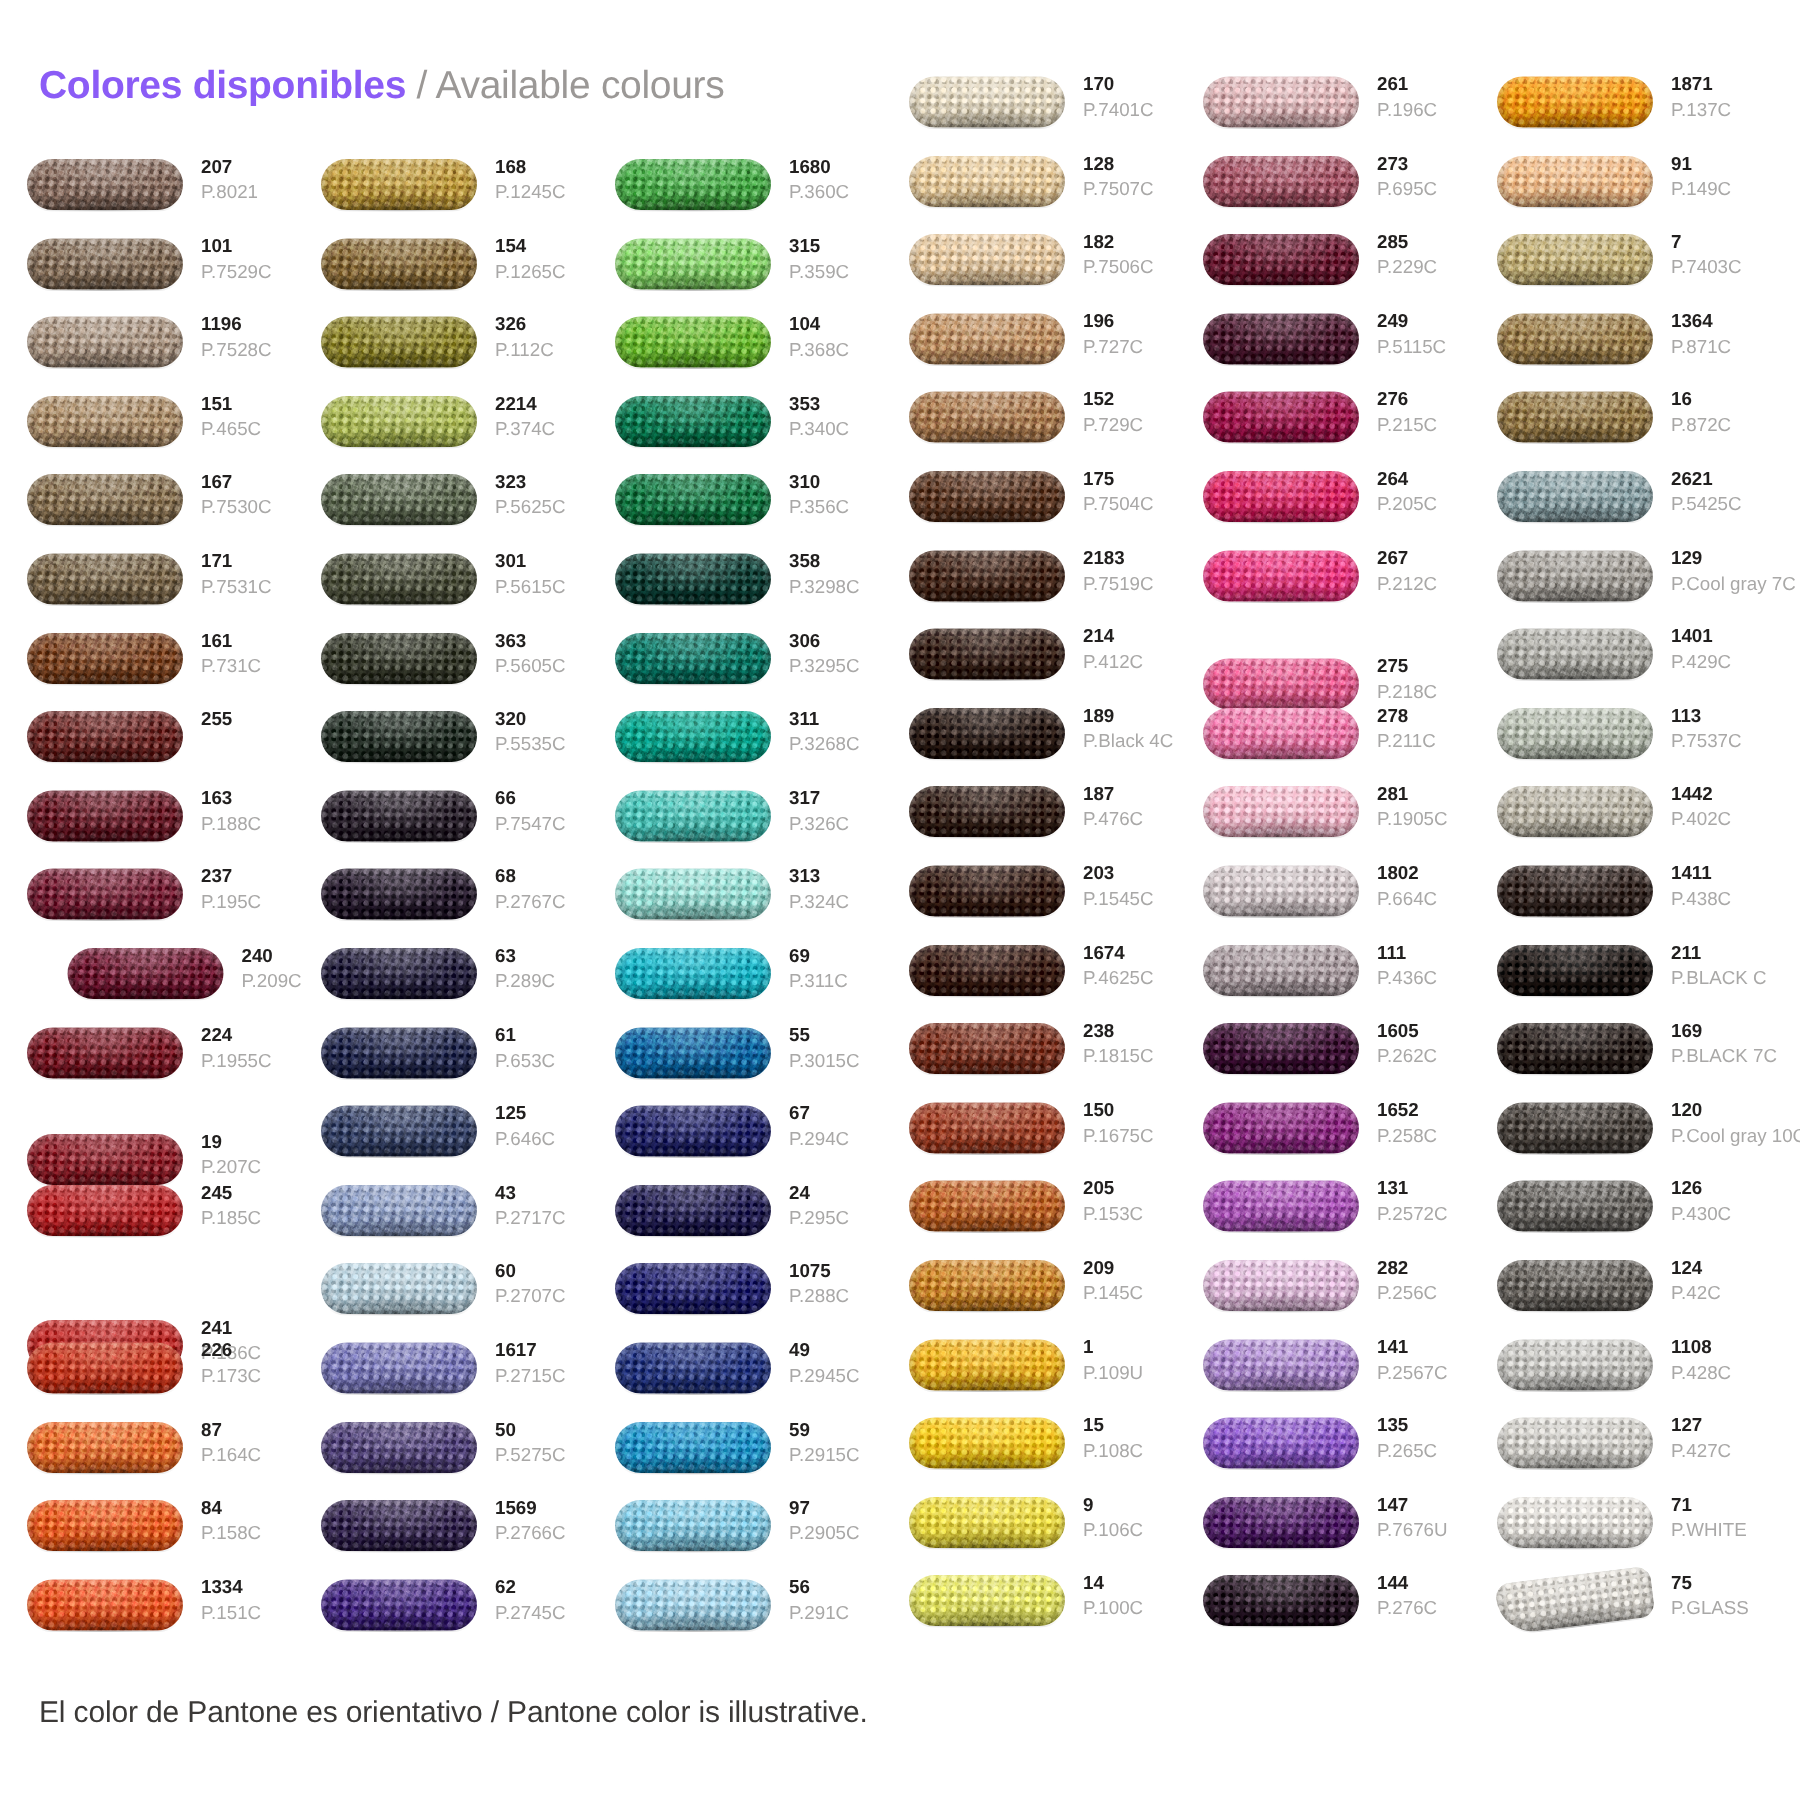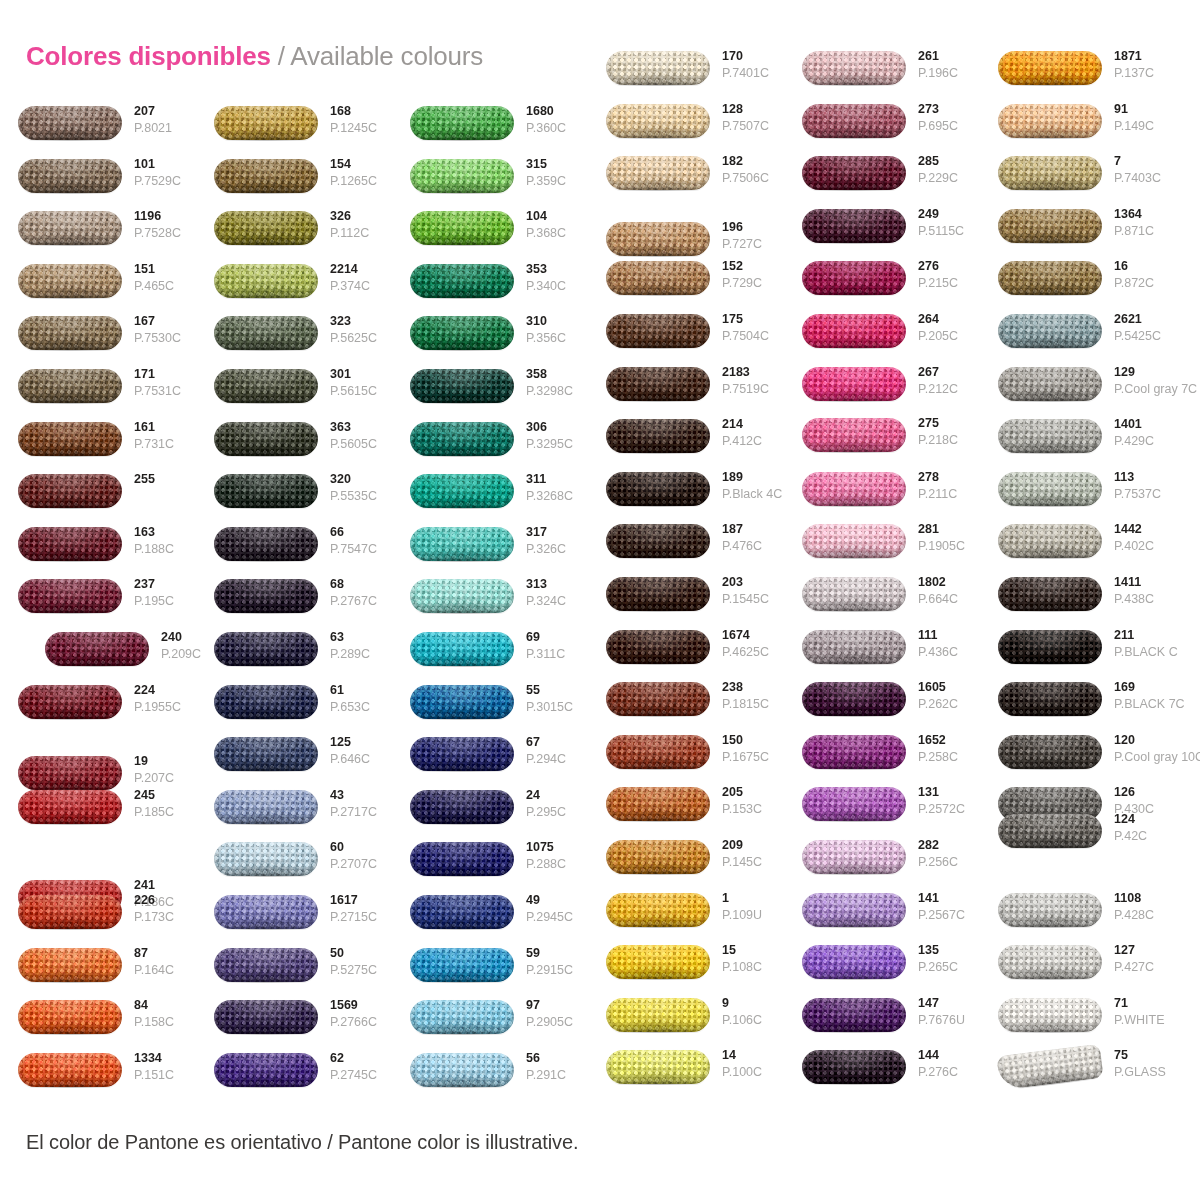--- a/index.html
+++ b/index.html
@@ -18,21 +18,21 @@
   
   #title-block {
     position: absolute;
     left: 26px;
     top: 41px;
     white-space: nowrap;
   }
   .title-es {
     font-size: 26px;
     font-weight: 700;
-    color: #ec4899;
+    color: #8b5cf6;
     letter-spacing: -0.2px;
   }
   .title-sep {
     font-size: 26px;
     font-weight: 400;
     color: #9b9896;
     letter-spacing: -0.2px;
   }
   .title-en {
     font-size: 26px;
@@ -566,21 +566,21 @@
           <div class="pantone">P.7507C</div>
         </div>
       </div>
       <div class="swatch-row" style="top: 105.2px;">
         <div class="cord" title="182" style="background-image: radial-gradient(circle at 30% 30%, rgb(255, 229, 193) 0px, rgb(255, 229, 193) 1.7px, rgba(0, 0, 0, 0) 2.1px), radial-gradient(circle at 70% 72%, rgb(181, 155, 119) 0px, rgb(181, 155, 119) 1.5px, rgba(0, 0, 0, 0) 1.9px), linear-gradient(rgb(235, 209, 173), rgb(221, 195, 159) 55%, rgb(199, 173, 137)); background-color: rgb(221, 195, 159);"></div>
         <div class="labels">
           <div class="code">182</div>
           <div class="pantone">P.7506C</div>
         </div>
       </div>
-      <div class="swatch-row" style="top: 157.8px; margin-top: 13px;">
+      <div class="swatch-row" style="top: 157.8px;">
         <div class="cord" title="196" style="background-image: radial-gradient(circle at 30% 30%, rgb(221, 179, 138) 0px, rgb(221, 179, 138) 1.7px, rgba(0, 0, 0, 0) 2.1px), radial-gradient(circle at 70% 72%, rgb(147, 105, 64) 0px, rgb(147, 105, 64) 1.5px, rgba(0, 0, 0, 0) 1.9px), linear-gradient(rgb(201, 159, 118), rgb(187, 145, 104) 55%, rgb(165, 123, 82)); background-color: rgb(187, 145, 104);"></div>
         <div class="labels">
           <div class="code">196</div>
           <div class="pantone">P.727C</div>
         </div>
       </div>
       <div class="swatch-row" style="top: 210.4px;">
         <div class="cord" title="152" style="background-image: radial-gradient(circle at 30% 30%, rgb(203, 160, 121) 0px, rgb(203, 160, 121) 1.7px, rgba(0, 0, 0, 0) 2.1px), radial-gradient(circle at 70% 72%, rgb(129, 86, 47) 0px, rgb(129, 86, 47) 1.5px, rgba(0, 0, 0, 0) 1.9px), linear-gradient(rgb(183, 140, 101), rgb(169, 126, 87) 55%, rgb(147, 104, 65)); background-color: rgb(169, 126, 87);"></div>
         <div class="labels">
           <div class="code">152</div>
@@ -736,21 +736,21 @@
           <div class="pantone">P.205C</div>
         </div>
       </div>
       <div class="swatch-row" style="top: 315.6px;">
         <div class="cord" title="267" style="background-image: radial-gradient(circle at 30% 30%, rgb(255, 97, 163) 0px, rgb(255, 97, 163) 1.7px, rgba(0, 0, 0, 0) 2.1px), radial-gradient(circle at 70% 72%, rgb(187, 23, 89) 0px, rgb(187, 23, 89) 1.5px, rgba(0, 0, 0, 0) 1.9px), linear-gradient(rgb(241, 77, 143), rgb(227, 63, 129) 55%, rgb(205, 41, 107)); background-color: rgb(227, 63, 129);"></div>
         <div class="labels">
           <div class="code">267</div>
           <div class="pantone">P.212C</div>
         </div>
       </div>
-      <div class="swatch-row" style="top: 367px;">
+      <div class="swatch-row" style="top: 388px;">
         <div class="cord" title="275" style="background-image: radial-gradient(circle at 30% 30%, rgb(255, 132, 179) 0px, rgb(255, 132, 179) 1.7px, rgba(0, 0, 0, 0) 2.1px), radial-gradient(circle at 70% 72%, rgb(184, 58, 105) 0px, rgb(184, 58, 105) 1.5px, rgba(0, 0, 0, 0) 1.9px), linear-gradient(rgb(238, 112, 159), rgb(224, 98, 145) 55%, rgb(202, 76, 123)); background-color: rgb(224, 98, 145);"></div>
         <div class="labels">
           <div class="code">275</div>
           <div class="pantone">P.218C</div>
         </div>
       </div>
       <div class="swatch-row" style="top: 420.8px;">
         <div class="cord" title="278" style="background-image: radial-gradient(circle at 30% 30%, rgb(255, 157, 202) 0px, rgb(255, 157, 202) 1.7px, rgba(0, 0, 0, 0) 2.1px), radial-gradient(circle at 70% 72%, rgb(192, 83, 128) 0px, rgb(192, 83, 128) 1.5px, rgba(0, 0, 0, 0) 1.9px), linear-gradient(rgb(246, 137, 182), rgb(232, 123, 168) 55%, rgb(210, 101, 146)); background-color: rgb(232, 123, 168);"></div>
         <div class="labels">
           <div class="code">278</div>
@@ -934,21 +934,21 @@
           <div class="pantone">P.Cool gray 10C</div>
         </div>
       </div>
       <div class="swatch-row" style="top: 736.4px;">
         <div class="cord" title="126" style="background-image: radial-gradient(circle at 30% 30%, rgb(143, 140, 136) 0px, rgb(143, 140, 136) 1.7px, rgba(0, 0, 0, 0) 2.1px), radial-gradient(circle at 70% 72%, rgb(69, 66, 62) 0px, rgb(69, 66, 62) 1.5px, rgba(0, 0, 0, 0) 1.9px), linear-gradient(rgb(123, 120, 116), rgb(109, 106, 102) 55%, rgb(87, 84, 80)); background-color: rgb(109, 106, 102);"></div>
         <div class="labels">
           <div class="code">126</div>
           <div class="pantone">P.430C</div>
         </div>
       </div>
-      <div class="swatch-row" style="top: 763px;">
+      <div class="swatch-row" style="top: 789px;">
         <div class="cord" title="124" style="background-image: radial-gradient(circle at 30% 30%, rgb(141, 137, 132) 0px, rgb(141, 137, 132) 1.7px, rgba(0, 0, 0, 0) 2.1px), radial-gradient(circle at 70% 72%, rgb(67, 63, 58) 0px, rgb(67, 63, 58) 1.5px, rgba(0, 0, 0, 0) 1.9px), linear-gradient(rgb(121, 117, 112), rgb(107, 103, 98) 55%, rgb(85, 81, 76)); background-color: rgb(107, 103, 98);"></div>
         <div class="labels">
           <div class="code">124</div>
           <div class="pantone">P.42C</div>
         </div>
       </div>
       <div class="swatch-row" style="top: 841.6px;">
         <div class="cord" title="1108" style="background-image: radial-gradient(circle at 30% 30%, rgb(229, 228, 224) 0px, rgb(229, 228, 224) 1.7px, rgba(0, 0, 0, 0) 2.1px), radial-gradient(circle at 70% 72%, rgb(155, 154, 150) 0px, rgb(155, 154, 150) 1.5px, rgba(0, 0, 0, 0) 1.9px), linear-gradient(rgb(209, 208, 204), rgb(195, 194, 190) 55%, rgb(173, 172, 168)); background-color: rgb(195, 194, 190);"></div>
         <div class="labels">
           <div class="code">1108</div>

